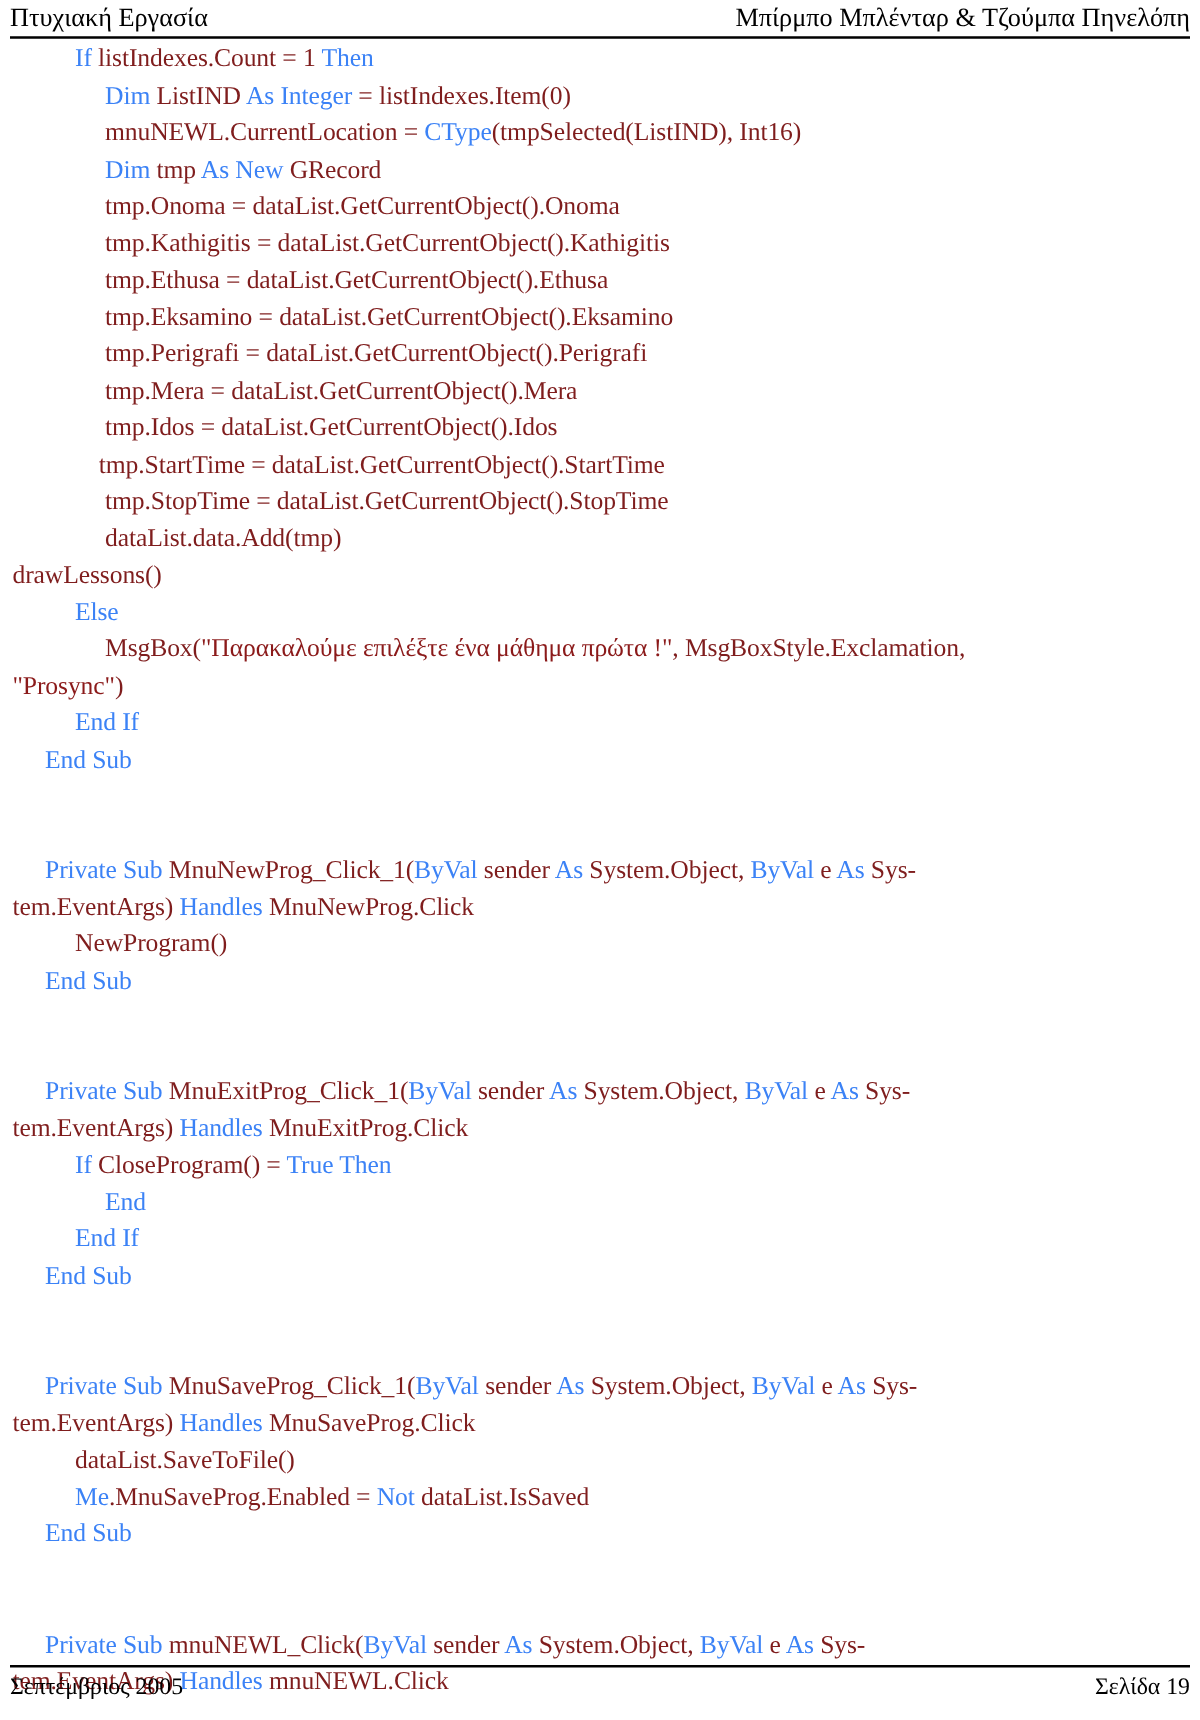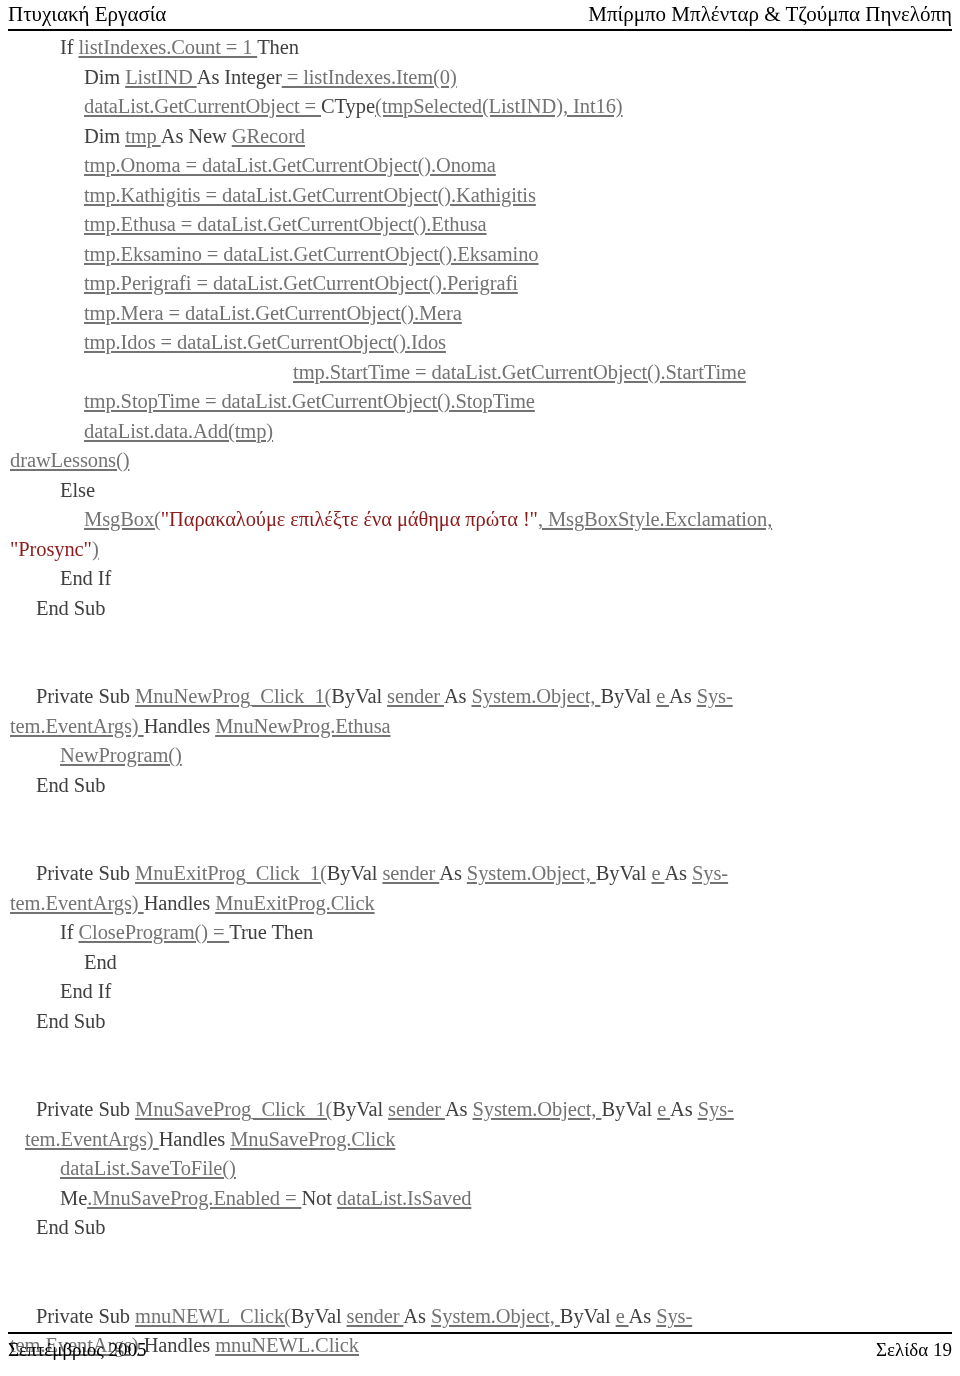--- a/index.html
+++ b/index.html
@@ -74,74 +74,74 @@
     font-size: 20.5px;
     line-height: 29.5px;
     height: 29.5px;
     white-space: pre;
     padding-left: 10px;
     letter-spacing: -0.1px;
   }
   .code-line.blank {
     height: 29.5px;
   }
-  .kw   { color: #404040; }
+  .kw   { color: #3b82f6; }
   .str  { color: #8b1a1a; }
-  .id   { color: #737373; text-decoration: underline; }
+  .id   { color: #7f1d1d; }
 </style>
 </head>
 <body>
 
 <div class="page">
 
   <div class="header">
     <span>Πτυχιακή Εργασία</span>
     <span>Μπίρμπο Μπλένταρ &amp; Τζούμπα Πηνελόπη</span>
   </div>
   <div class="header-rule"></div>
 
   <div class="code" id="code-body">
       <div class="code-line" style="padding-left: 60px;"><span class="kw">If </span><span class="id">listIndexes.Count = 1 </span><span class="kw">Then</span></div>
       <div class="code-line" style="padding-left: 84px;"><span class="kw">Dim </span><span class="id">ListIND </span><span class="kw">As Integer</span><span class="id"> = listIndexes.Item(0)</span></div>
-      <div class="code-line" style="padding-left: 84px;"><span class="id">dataList.GetCurrentObject = </span><span class="kw">CType</span><span class="id">(tmpSelected(ListIND), Int16)</span></div>
+      <div class="code-line" style="padding-left: 84px;"><span class="id">mnuNEWL.CurrentLocation = </span><span class="kw">CType</span><span class="id">(tmpSelected(ListIND), Int16)</span></div>
       <div class="code-line" style="padding-left: 84px;"><span class="kw">Dim </span><span class="id">tmp </span><span class="kw">As New </span><span class="id">GRecord</span></div>
       <div class="code-line" style="padding-left: 84px;"><span class="id">tmp.Onoma = dataList.GetCurrentObject().Onoma</span></div>
       <div class="code-line" style="padding-left: 84px;"><span class="id">tmp.Kathigitis = dataList.GetCurrentObject().Kathigitis</span></div>
       <div class="code-line" style="padding-left: 84px;"><span class="id">tmp.Ethusa = dataList.GetCurrentObject().Ethusa</span></div>
       <div class="code-line" style="padding-left: 84px;"><span class="id">tmp.Eksamino = dataList.GetCurrentObject().Eksamino</span></div>
       <div class="code-line" style="padding-left: 84px;"><span class="id">tmp.Perigrafi = dataList.GetCurrentObject().Perigrafi</span></div>
       <div class="code-line" style="padding-left: 84px;"><span class="id">tmp.Mera = dataList.GetCurrentObject().Mera</span></div>
       <div class="code-line" style="padding-left: 84px;"><span class="id">tmp.Idos = dataList.GetCurrentObject().Idos</span></div>
-      <div class="code-line" style="padding-left: 79px; text-align: center;"><span class="id">tmp.StartTime = dataList.GetCurrentObject().StartTime</span></div>
+      <div class="code-line" style="padding-left: 79px;"><span class="id">tmp.StartTime = dataList.GetCurrentObject().StartTime</span></div>
       <div class="code-line" style="padding-left: 84px;"><span class="id">tmp.StopTime = dataList.GetCurrentObject().StopTime</span></div>
       <div class="code-line" style="padding-left: 84px;"><span class="id">dataList.data.Add(tmp)</span></div>
       <div class="code-line" style=""><span class="id">drawLessons()</span></div>
       <div class="code-line" style="padding-left: 60px;"><span class="kw">Else</span></div>
       <div class="code-line" style="padding-left: 84px;"><span class="id">MsgBox(</span><span class="str">"Παρακαλούμε επιλέξτε ένα μάθημα πρώτα !"</span><span class="id">, MsgBoxStyle.Exclamation,</span></div>
       <div class="code-line" style="padding-left: 10px;"><span class="str">"Prosync"</span><span class="id">)</span></div>
       <div class="code-line" style="padding-left: 60px;"><span class="kw">End If</span></div>
       <div class="code-line" style="padding-left: 36px;"><span class="kw">End Sub</span></div>
       <div class="code-line blank" style="padding-left: 10px;"></div>
       <div class="code-line blank" style="padding-left: 10px;"></div>
       <div class="code-line" style="padding-left: 36px;"><span class="kw">Private Sub </span><span class="id">MnuNewProg_Click_1(</span><span class="kw">ByVal </span><span class="id">sender </span><span class="kw">As </span><span class="id">System.Object, </span><span class="kw">ByVal </span><span class="id">e </span><span class="kw">As </span><span class="id">Sys-</span></div>
-      <div class="code-line" style="padding-left: 10px;"><span class="id">tem.EventArgs) </span><span class="kw">Handles </span><span class="id">MnuNewProg.Ethusa</span></div>
+      <div class="code-line" style="padding-left: 10px;"><span class="id">tem.EventArgs) </span><span class="kw">Handles </span><span class="id">MnuNewProg.Click</span></div>
       <div class="code-line" style="padding-left: 60px;"><span class="id">NewProgram()</span></div>
       <div class="code-line" style="padding-left: 36px;"><span class="kw">End Sub</span></div>
       <div class="code-line blank" style="padding-left: 10px;"></div>
       <div class="code-line blank" style="padding-left: 10px;"></div>
       <div class="code-line" style="padding-left: 36px;"><span class="kw">Private Sub </span><span class="id">MnuExitProg_Click_1(</span><span class="kw">ByVal </span><span class="id">sender </span><span class="kw">As </span><span class="id">System.Object, </span><span class="kw">ByVal </span><span class="id">e </span><span class="kw">As </span><span class="id">Sys-</span></div>
       <div class="code-line" style="padding-left: 10px;"><span class="id">tem.EventArgs) </span><span class="kw">Handles </span><span class="id">MnuExitProg.Click</span></div>
       <div class="code-line" style="padding-left: 60px;"><span class="kw">If </span><span class="id">CloseProgram() = </span><span class="kw">True Then</span></div>
       <div class="code-line" style="padding-left: 84px;"><span class="kw">End</span></div>
       <div class="code-line" style="padding-left: 60px;"><span class="kw">End If</span></div>
       <div class="code-line" style="padding-left: 36px;"><span class="kw">End Sub</span></div>
       <div class="code-line blank" style="padding-left: 10px;"></div>
       <div class="code-line blank" style="padding-left: 10px;"></div>
       <div class="code-line" style="padding-left: 36px;"><span class="kw">Private Sub </span><span class="id">MnuSaveProg_Click_1(</span><span class="kw">ByVal </span><span class="id">sender </span><span class="kw">As </span><span class="id">System.Object, </span><span class="kw">ByVal </span><span class="id">e </span><span class="kw">As </span><span class="id">Sys-</span></div>
-      <div class="code-line" style="padding-left: 10px; margin-left: 15px;"><span class="id">tem.EventArgs) </span><span class="kw">Handles </span><span class="id">MnuSaveProg.Click</span></div>
+      <div class="code-line" style="padding-left: 10px;"><span class="id">tem.EventArgs) </span><span class="kw">Handles </span><span class="id">MnuSaveProg.Click</span></div>
       <div class="code-line" style="padding-left: 60px;"><span class="id">dataList.SaveToFile()</span></div>
       <div class="code-line" style="padding-left: 60px;"><span class="kw">Me</span><span class="id">.MnuSaveProg.Enabled = </span><span class="kw">Not </span><span class="id">dataList.IsSaved</span></div>
       <div class="code-line" style="padding-left: 36px;"><span class="kw">End Sub</span></div>
       <div class="code-line blank" style="padding-left: 10px;"></div>
       <div class="code-line blank" style="padding-left: 10px;"></div>
       <div class="code-line" style="padding-left: 36px;"><span class="kw">Private Sub </span><span class="id">mnuNEWL_Click(</span><span class="kw">ByVal </span><span class="id">sender </span><span class="kw">As </span><span class="id">System.Object, </span><span class="kw">ByVal </span><span class="id">e </span><span class="kw">As </span><span class="id">Sys-</span></div>
       <div class="code-line" style="padding-left: 10px;"><span class="id">tem.EventArgs) </span><span class="kw">Handles </span><span class="id">mnuNEWL.Click</span></div>
     </div>
 
   <div class="footer-rule"></div>

